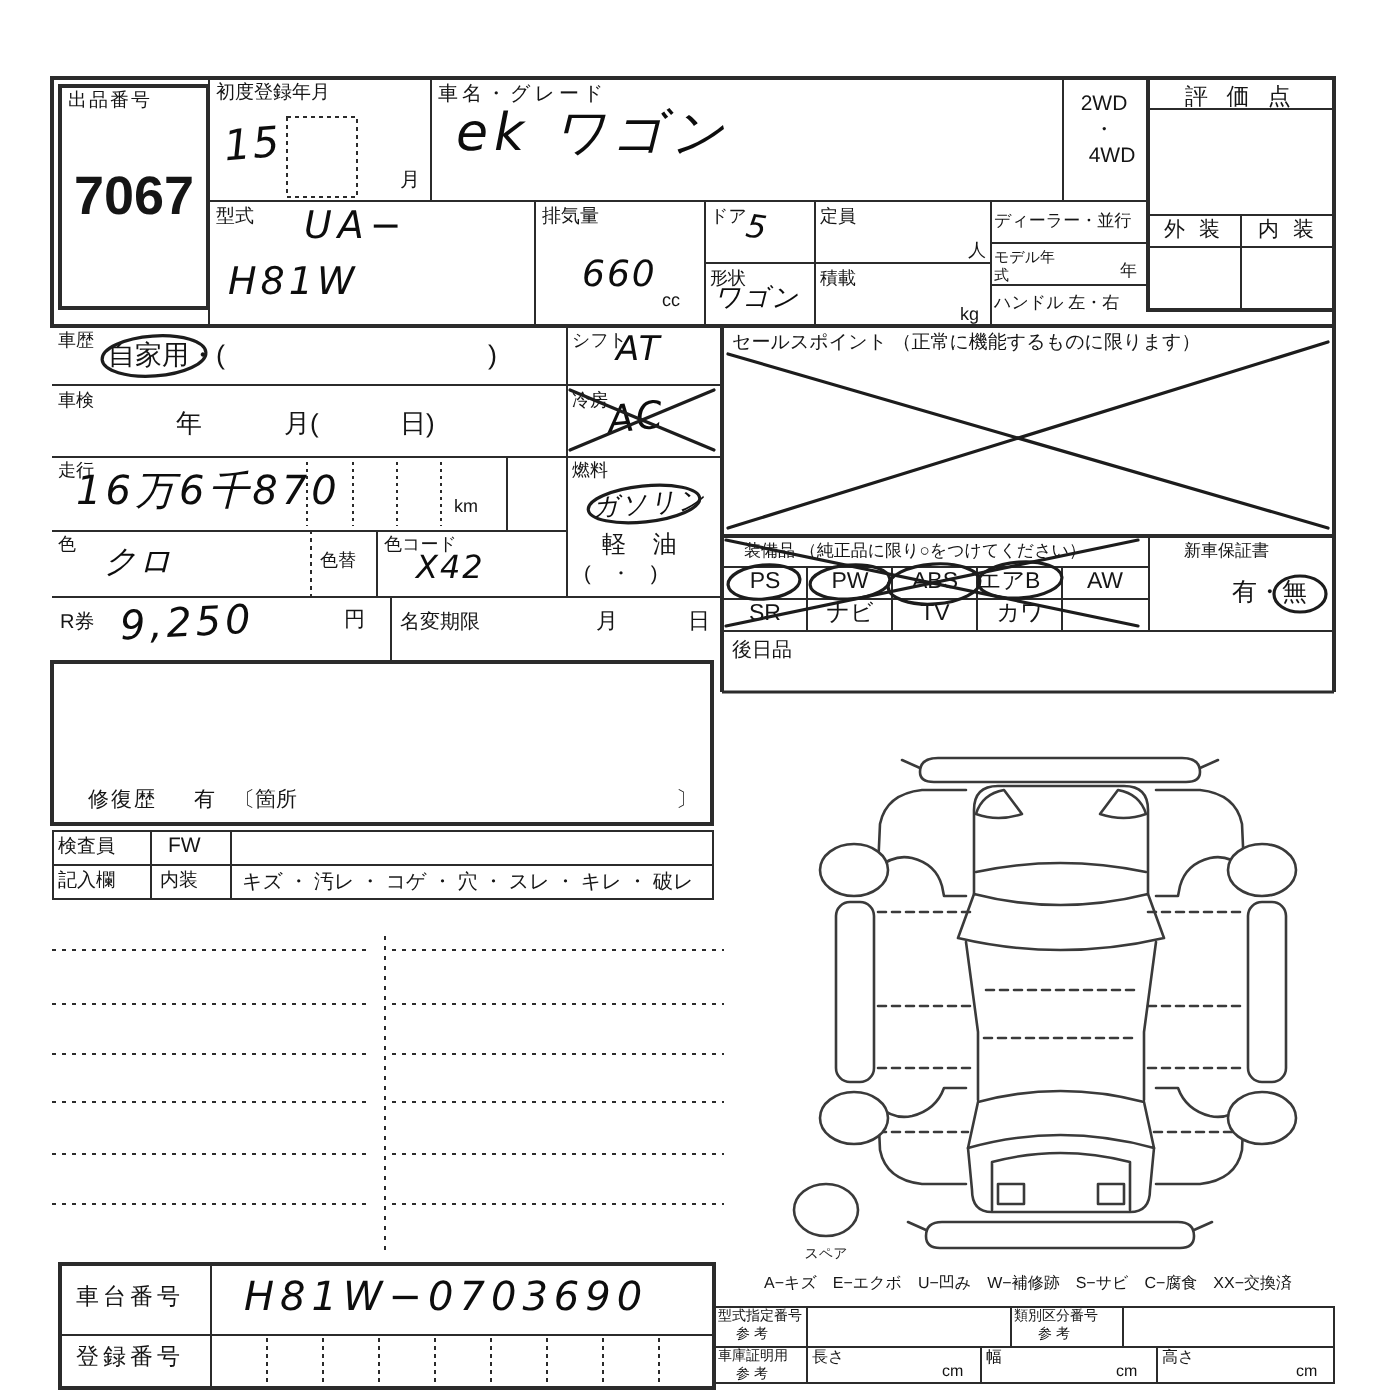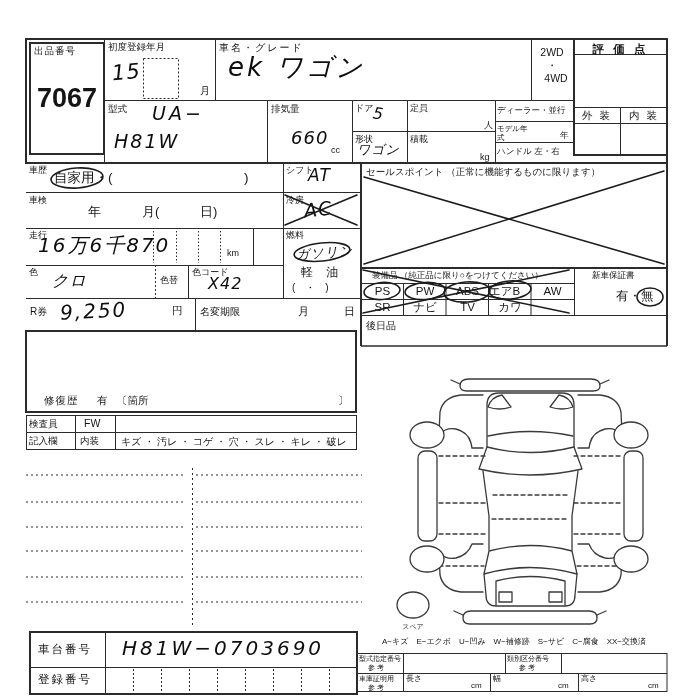--- a/index.html
+++ b/index.html
@@ -155,21 +155,21 @@
   <div class="lbl" style="left:355px;top:135px">形状</div>
   <div class="hw" style="left:357px;top:143px;font-size:13px">ワゴン</div>
   <div class="lbl" style="left:410px;top:135px">積載</div>
   <div class="txt" style="left:480px;top:153px;font-size:9px">kg</div>
 
   <div class="lbl" style="left:497px;top:106px;font-size:8.5px">ディーラー・並行</div>
   <div class="lbl" style="left:497px;top:124px;font-size:7.5px;width:34px;white-space:normal;line-height:1.2">モデル年式</div>
   <div class="txt" style="left:560px;top:131px;font-size:8.5px">年</div>
   <div class="lbl" style="left:497px;top:147px;font-size:8.5px">ハンドル 左・右</div>
 
-  <div class="txt c" style="left:574px;top:43px;width:93px;font-size:11.5px;font-weight:bold;letter-spacing:3px">評 価 点</div>
+  <div class="txt c" style="left:574px;top:43px;width:93px;font-size:11.5px;font-weight:normal;letter-spacing:3px">評 価 点</div>
   <div class="txt c" style="left:574px;top:110px;width:46px;font-size:10.5px;letter-spacing:2px">外 装</div>
   <div class="txt c" style="left:621px;top:110px;width:46px;font-size:10.5px;letter-spacing:2px">内 装</div>
 
   <div class="lbl" style="left:29px;top:166px">車歴</div>
   <div class="txt" style="left:54px;top:171px;font-size:13.5px">
     <span>自家用</span><span>・(</span>
   </div>
   <div class="txt" style="left:244px;top:171px;font-size:13.5px">)</div>
   <div class="lbl" style="left:286px;top:166px">シフト</div>
   <div class="hw" style="left:308px;top:167px;font-size:17px">AT</div>

